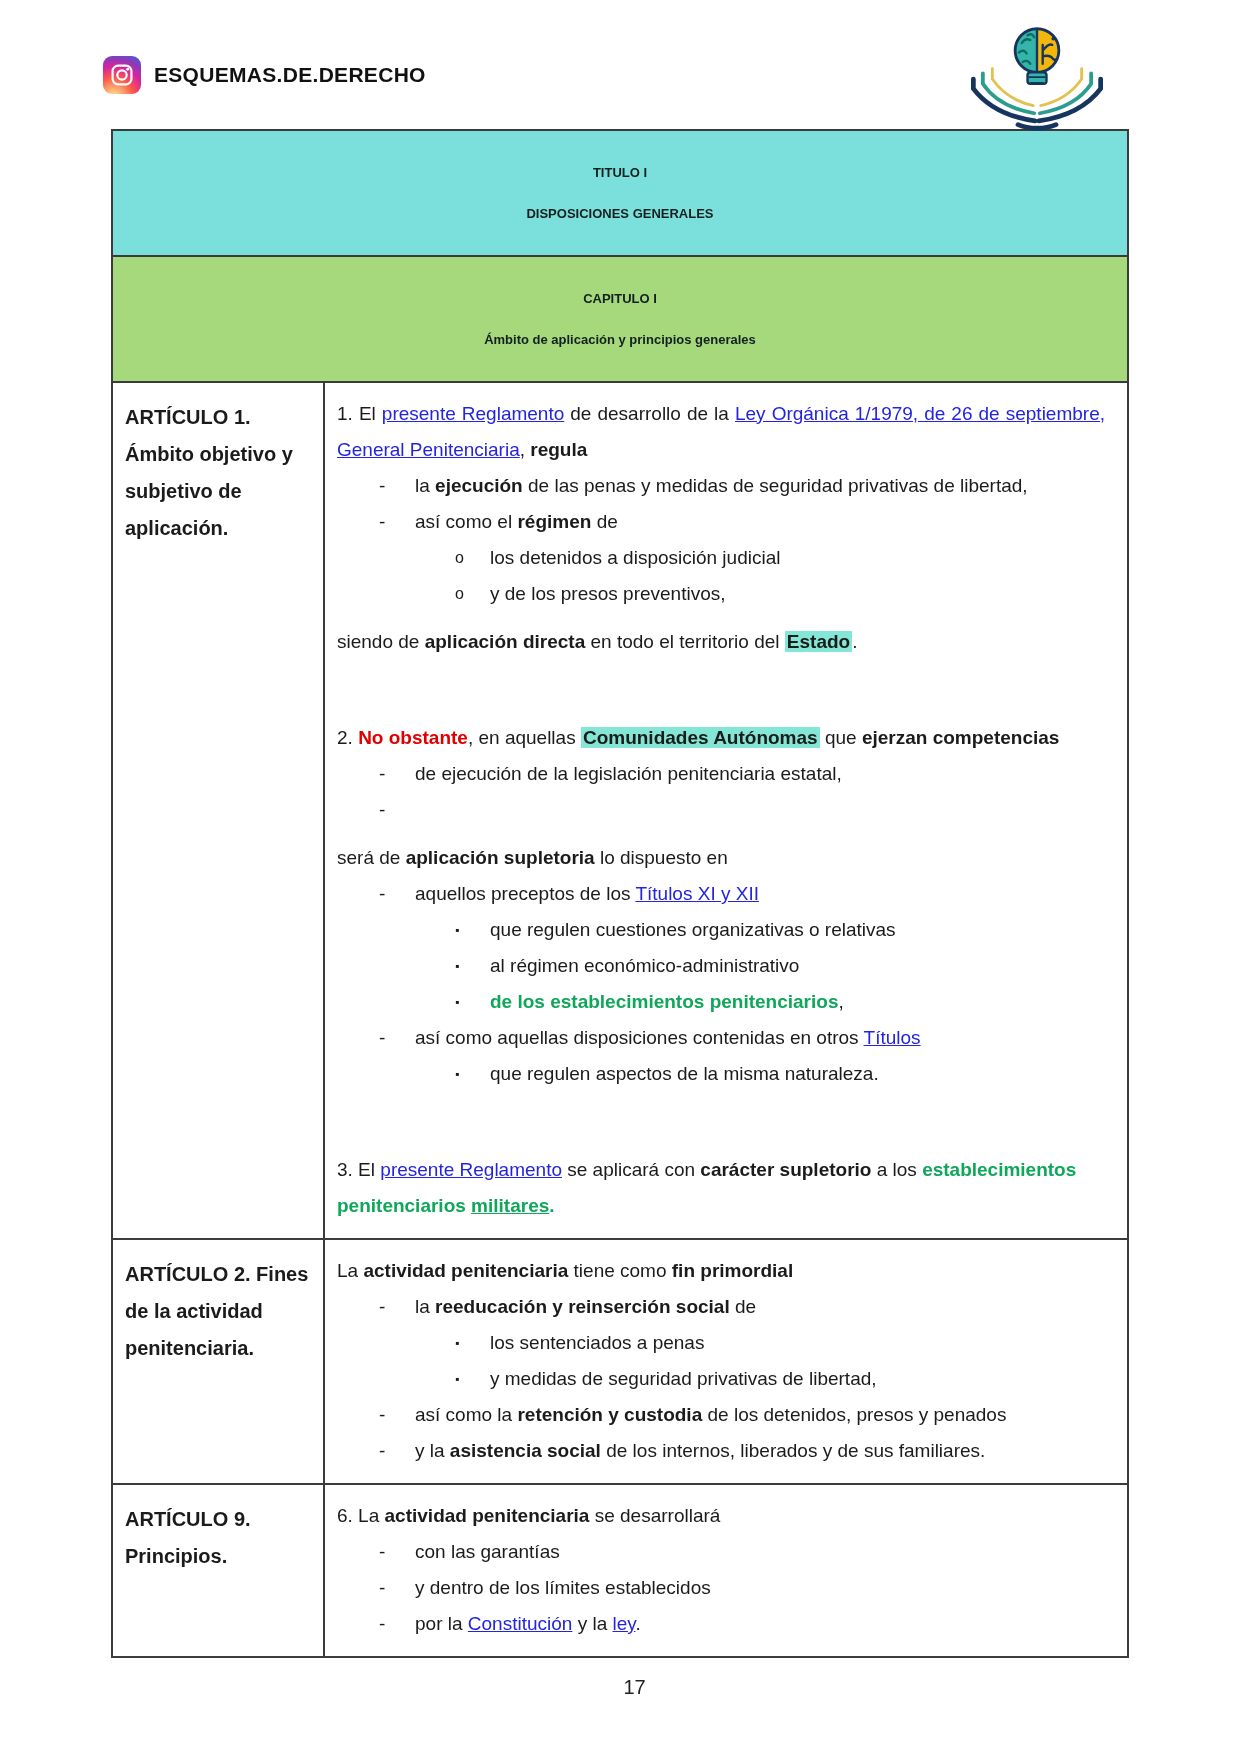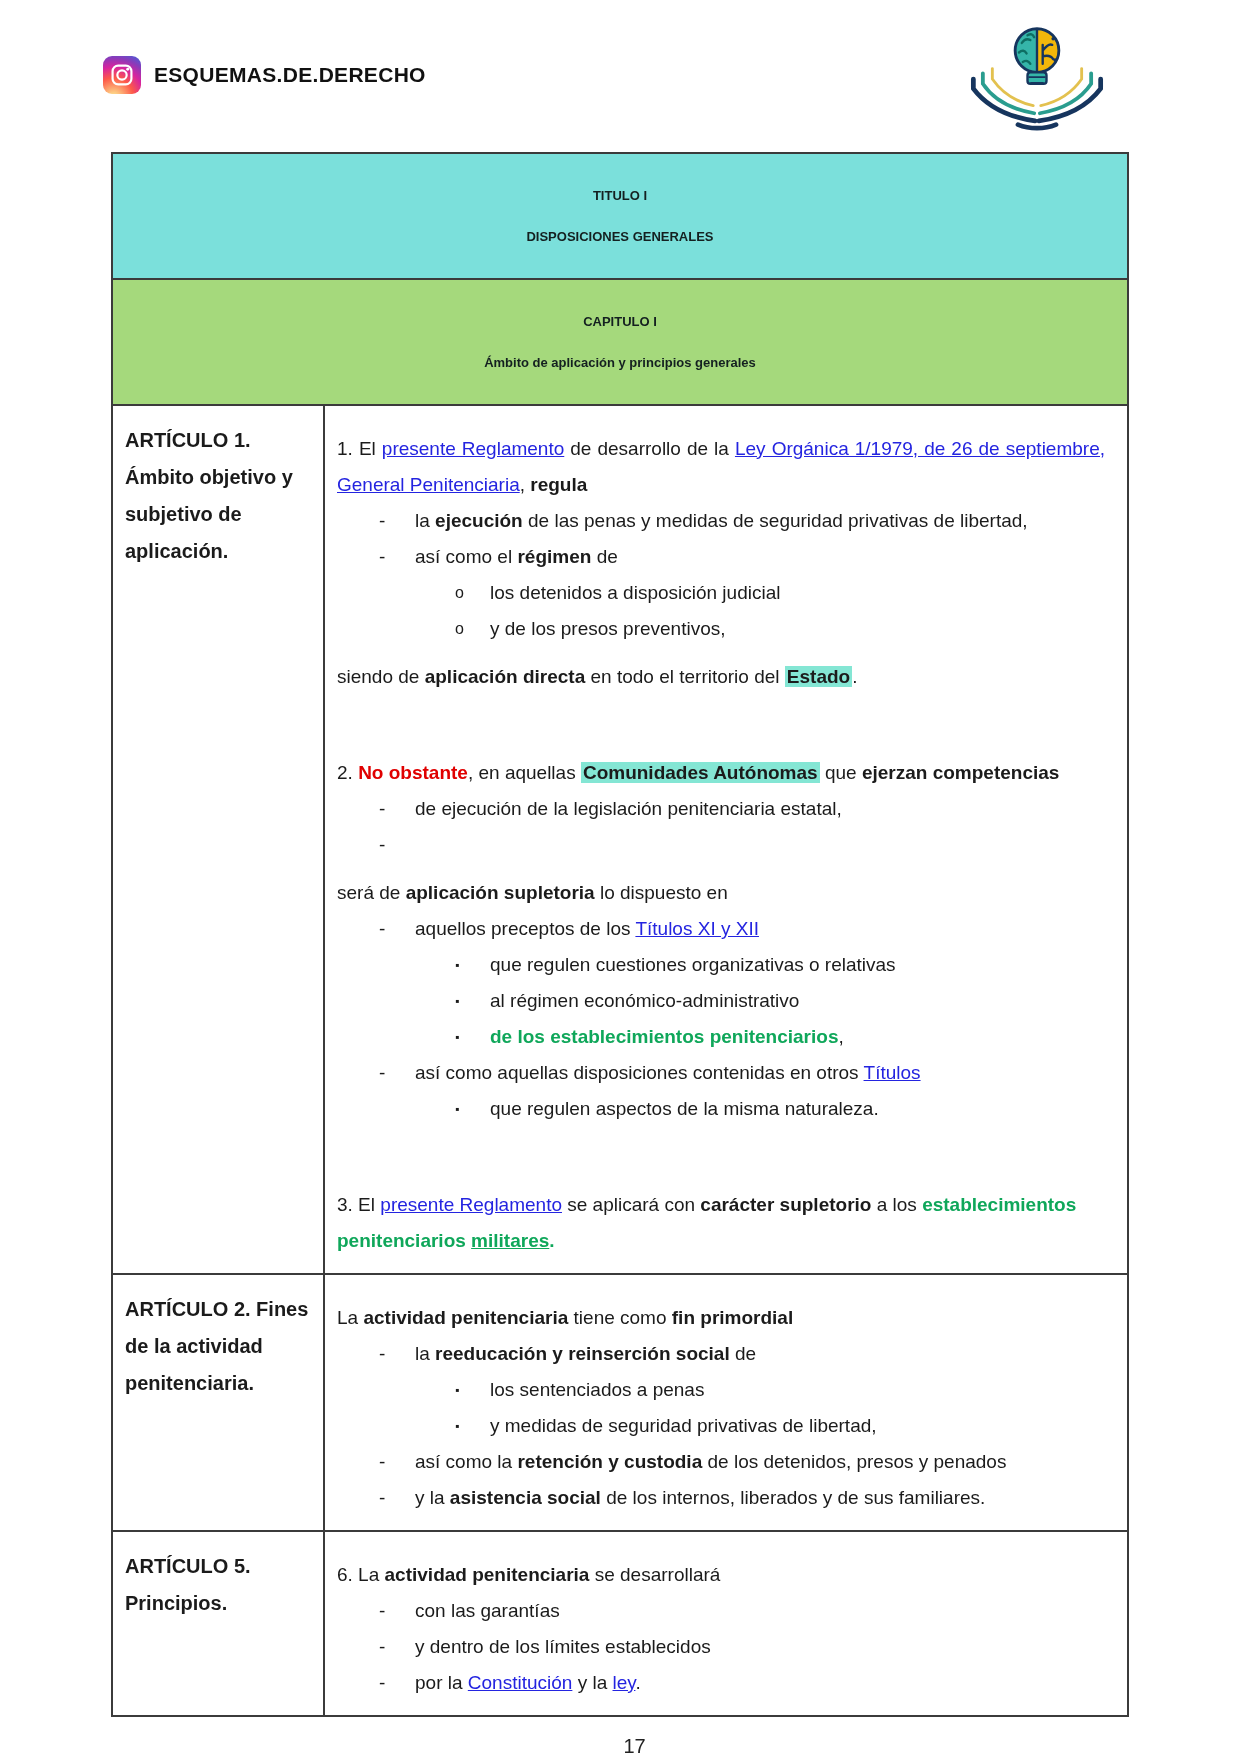--- a/index.html
+++ b/index.html
@@ -4,21 +4,21 @@
 <style>
   html,body{margin:0;padding:0;}
   body{
     width:1241px;height:1755px;background:#ffffff;position:relative;
     font-family:"Liberation Sans", sans-serif;color:#1b1b1b;
     -webkit-font-smoothing:antialiased;
   }
   .page{width:1241px;height:1755px;position:relative;overflow:hidden;}
 
   
-  .hdr{position:relative;height:152px;}
+  .hdr{position:relative;height:129px;}
   .brand{position:absolute;left:103px;top:56px;display:flex;align-items:center;gap:13px;}
   .ig-badge{
     width:38px;height:38px;border-radius:9px;flex:0 0 38px;
     background:radial-gradient(circle at 28% 110%, #fdf497 0%, #fd5949 40%, #d6249f 62%, #8a3ab9 80%, #4f5bd5 96%);
     display:flex;align-items:center;justify-content:center;
   }
   .brand-text{font-weight:bold;font-size:21px;letter-spacing:.3px;color:#111;}
   .site-logo{position:absolute;right:128px;top:22px;}
 
   
@@ -37,21 +37,21 @@
     border-right:2px solid #3b3b3b;
     padding:16px 8px 12px 12px;
     font-weight:bold;font-size:20px;line-height:37px;
     white-space:pre-line;
   }
   .cell-body{
     flex:1;box-sizing:border-box;
     padding:13px 22px 14px 12px;
     font-size:19px;line-height:36px;
   }
-  .cell-body > :first-child{margin-top:12px;}
+  .cell-body > :first-child{margin-top:0;}
   .para{margin:12px 0 0 0;}
   .pj{text-align:justify;}
   .li{display:flex;margin:0;}
   .l1{padding-left:42px;}
   .l2{padding-left:118px;}
   .li .marker{flex:0 0 36px;}
   .l2 .marker{flex-basis:35px;}
   .circ .marker{font-size:16px;}
   .sq .marker{font-size:12px;}
   .gap{height:48px;}
@@ -210,21 +210,21 @@
             <span class="li-text"><span>así como la </span><span class="r-b">retención y custodia</span><span> de los detenidos, presos y penados</span></span>
           </div>
           <div class="li l1 dash">
             <span class="marker">-</span>
             <span class="li-text"><span>y la </span><span class="r-b">asistencia social</span><span> de los internos, liberados y de sus familiares.</span></span>
           </div>
         </div>
     </div>
 
     <div class="row">
-      <div class="cell-label">ARTÍCULO 5.
+      <div class="cell-label">ARTÍCULO 9.
 Principios.</div>
       <div class="cell-body">
           <p class="para"><span>6. La </span><span class="r-b">actividad penitenciaria</span><span> se desarrollará</span></p>
           <div class="li l1 dash">
             <span class="marker">-</span>
             <span class="li-text"><span>con las garantías</span></span>
           </div>
           <div class="li l1 dash">
             <span class="marker">-</span>
             <span class="li-text"><span>y dentro de los límites establecidos</span></span>

